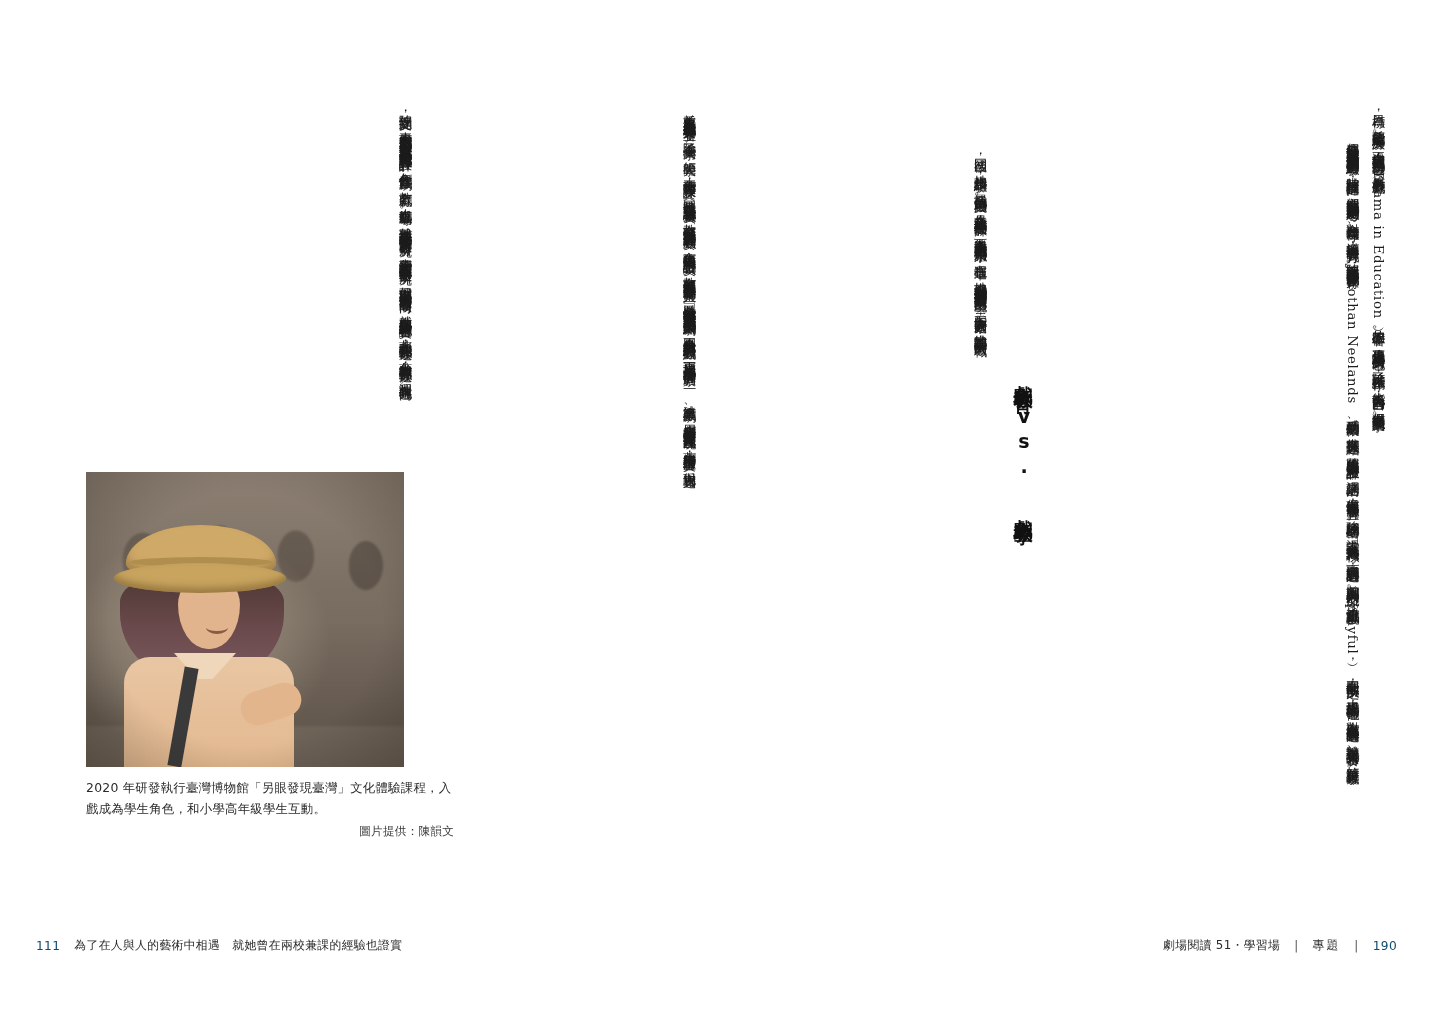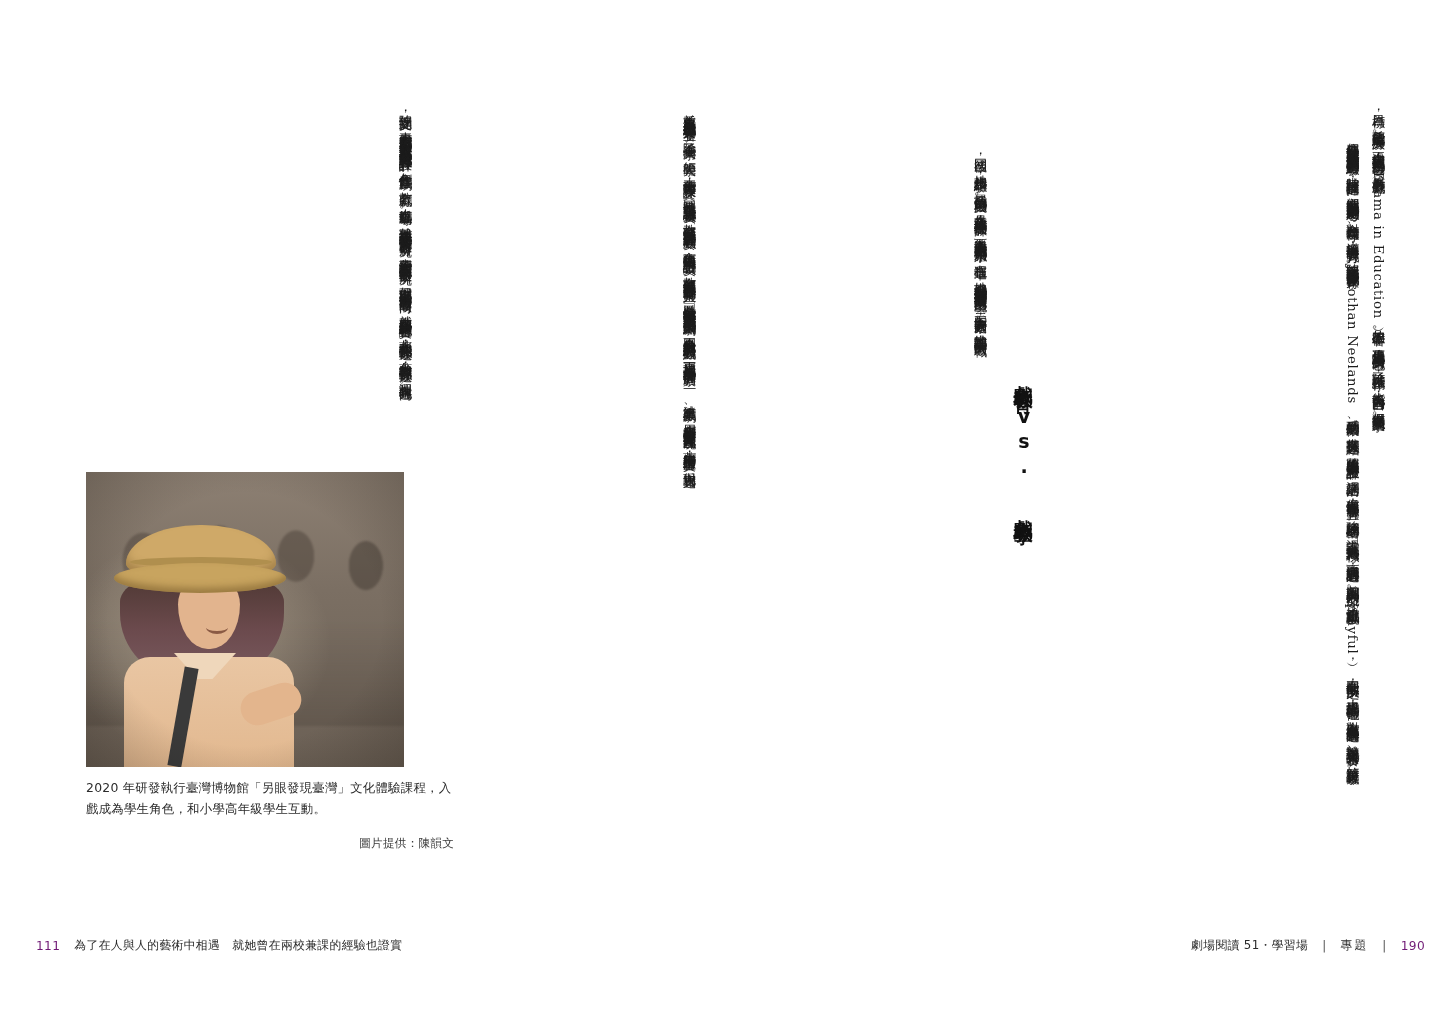--- a/index.html
+++ b/index.html
@@ -163,43 +163,43 @@
     margin-top: 10px;
     font-family: "DejaVu Sans", "Liberation Sans", sans-serif;
     font-size: 12.4px;
     line-height: 1.72;
     color: #2b2b2b;
     letter-spacing: 0.02em;
   }
   .caption .credit {
     display: block;
     text-align: right;
-    margin-top: 14px;
+    margin-top: 2px;
     font-size: 11.6px;
     color: #3a3a3a;
   }
 
   
   .footer {
     position: absolute;
     bottom: 78px;
     font-family: "DejaVu Sans", "Liberation Sans", sans-serif;
     font-size: 11.8px;
     color: #2a2a2a;
     letter-spacing: .03em;
     display: flex;
     align-items: center;
     gap: 14px;
   }
   .footer .folio {
     font-size: 12.2px;
-    color: #701a75;
+    color: #0c4a6e;
   }
   .footer-left { left: 36px; }
-  .footer-right { right: 20px; }
+  .footer-right { right: 48px; }
   .footer-right .rule {
     color: #555;
   }
   .footer-right .tag {
     letter-spacing: .18em;
   }
 </style>
 </head>
 <body>
 

